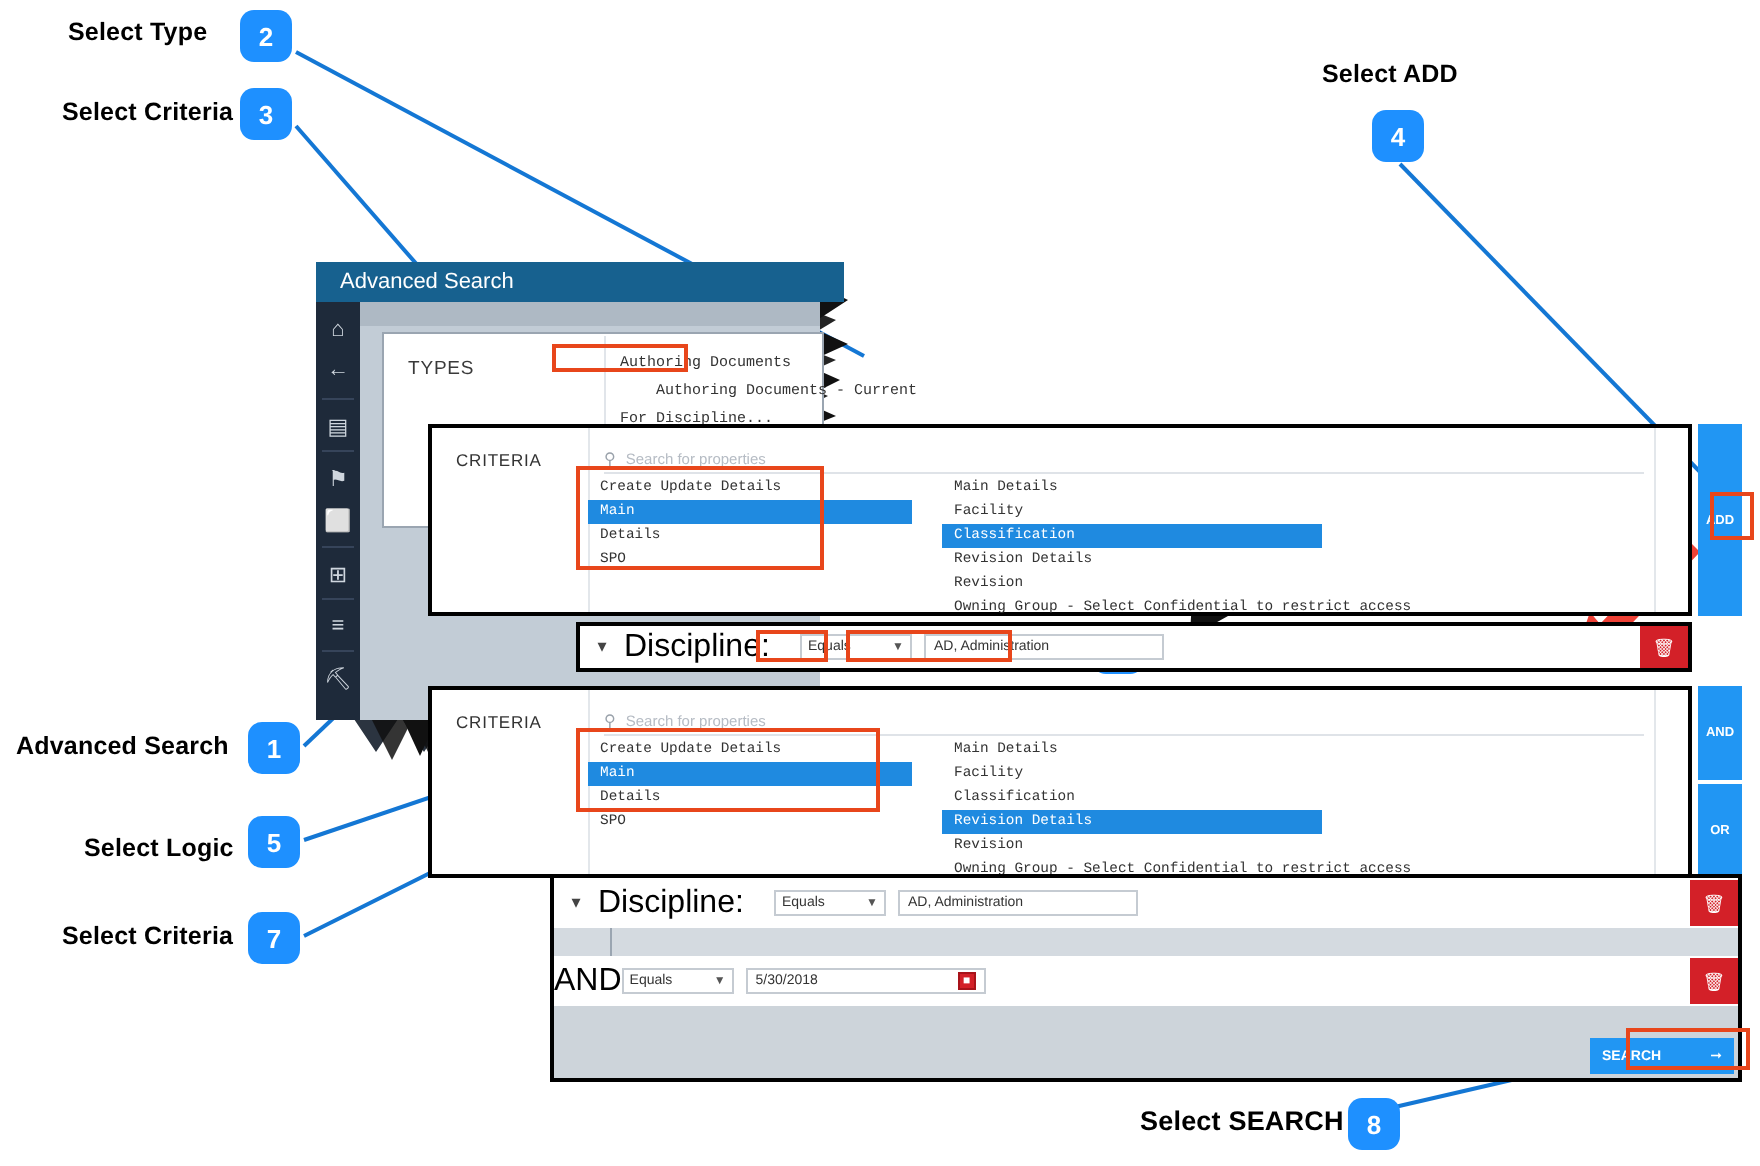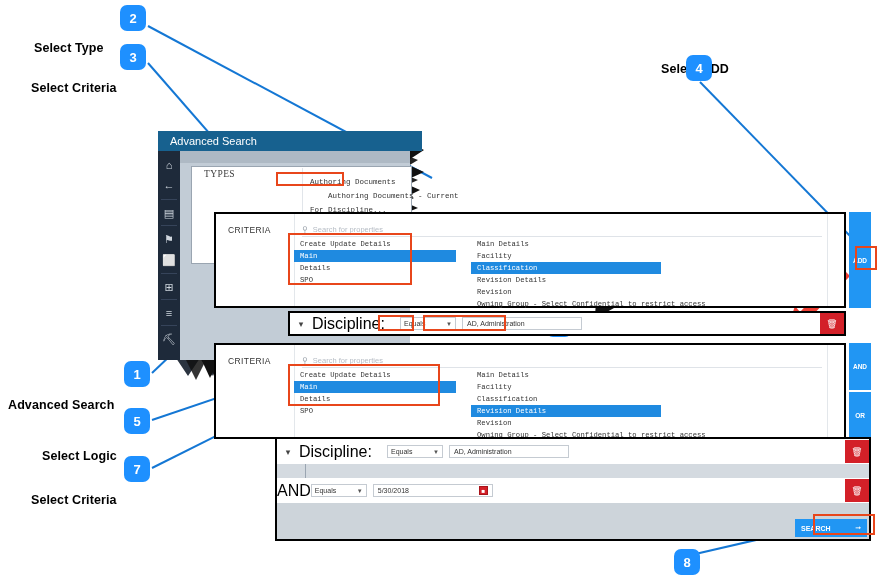--- a/index.html
+++ b/index.html
@@ -2,21 +2,21 @@
 <html><head>
 <meta charset="utf-8">
 <style>
   html,body{margin:0;padding:0;background:#ffffff;}
   body{width:880px;height:583px;position:relative;overflow:hidden;
        font-family:"Liberation Sans","DejaVu Sans",sans-serif;}
   .stage{position:absolute;left:0;top:0;width:880px;height:583px;}
 
   
   .callout-label{position:absolute;font-weight:bold;font-size:12.5px;color:#000;
-                 white-space:nowrap;letter-spacing:.1px;margin-top:32px;}
+                 white-space:nowrap;letter-spacing:.1px;}
   .callout-num{position:absolute;width:26px;height:26px;border-radius:7px;
                background:#1e90ff;color:#fff;font-size:13px;font-weight:bold;
                display:flex;align-items:center;justify-content:center;}
 
   
   .redbox{position:absolute;border:2.5px solid #e8461b;box-sizing:border-box;
           pointer-events:none;}
   .titlebar{position:absolute;background:#17618f;color:#fff;font-size:11px;
             display:flex;align-items:center;padding-left:12px;}
   .sidebar{position:absolute;background:#1e2a3a;}
@@ -150,21 +150,21 @@
     <div class="side-sep" style="top:148px;"></div>
     <div class="side-ico" style="top:152px;">≡</div>
     <div class="side-sep" style="top:174px;"></div>
     <div class="side-ico" style="top:178px;">⛏</div>
   </div>
 
   <div class="panel-grey" style="left:180px;top:151px;width:230px;height:209px;"></div>
   <div class="panel-grey" style="left:180px;top:151px;width:230px;height:12px;background:#aeb9c4;"></div>
 
   <div class="panel-white" style="left:191px;top:166px;width:219px;height:96px;">
-    <div class="sec-title" style="left:12px;top:2px;font-size:9.5px;color:#3a3a3a;font-family:Liberation Serif, serif;">TYPES</div>
+    <div class="sec-title" style="left:12px;top:12px;font-size:9.5px;color:#3a3a3a;">TYPES</div>
     <div style="position:absolute;left:110px;top:1px;bottom:1px;width:1px;background:#e1e5ea;"></div>
     <div class="lst" style="left:112px;top:8px;width:104px;">
       <div class="row" style="height:14px;line-height:14px;font-size:7.5px;">Authoring Documents</div>
       <div class="row" style="height:14px;line-height:14px;font-size:7.5px;padding-left:24px;">Authoring Documents - Current</div>
       <div class="row" style="height:14px;line-height:14px;font-size:7.5px;">For Discipline...</div>
     </div>
   </div>
   <div class="redbox" style="left:276px;top:172px;width:68px;height:14px;"></div>
 
   <div class="card" style="left:214px;top:212px;width:632px;height:96px;">

